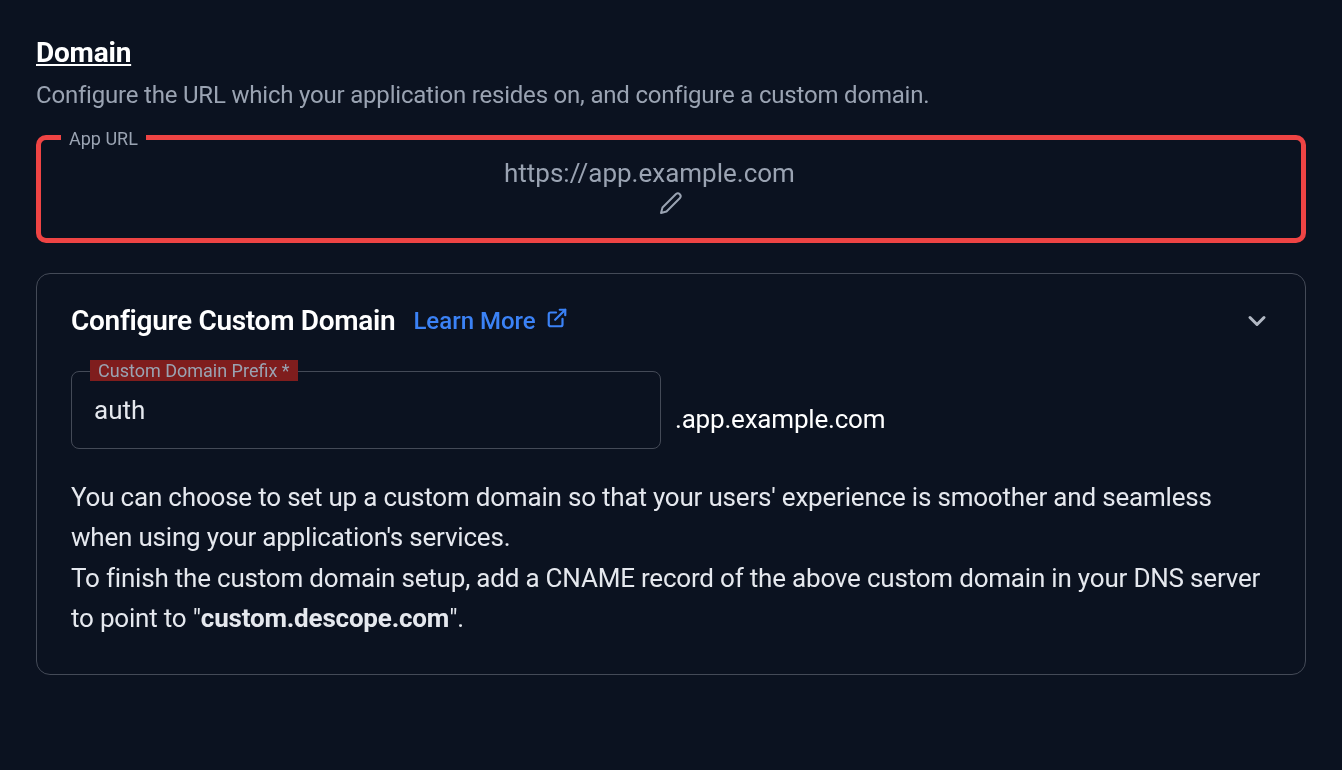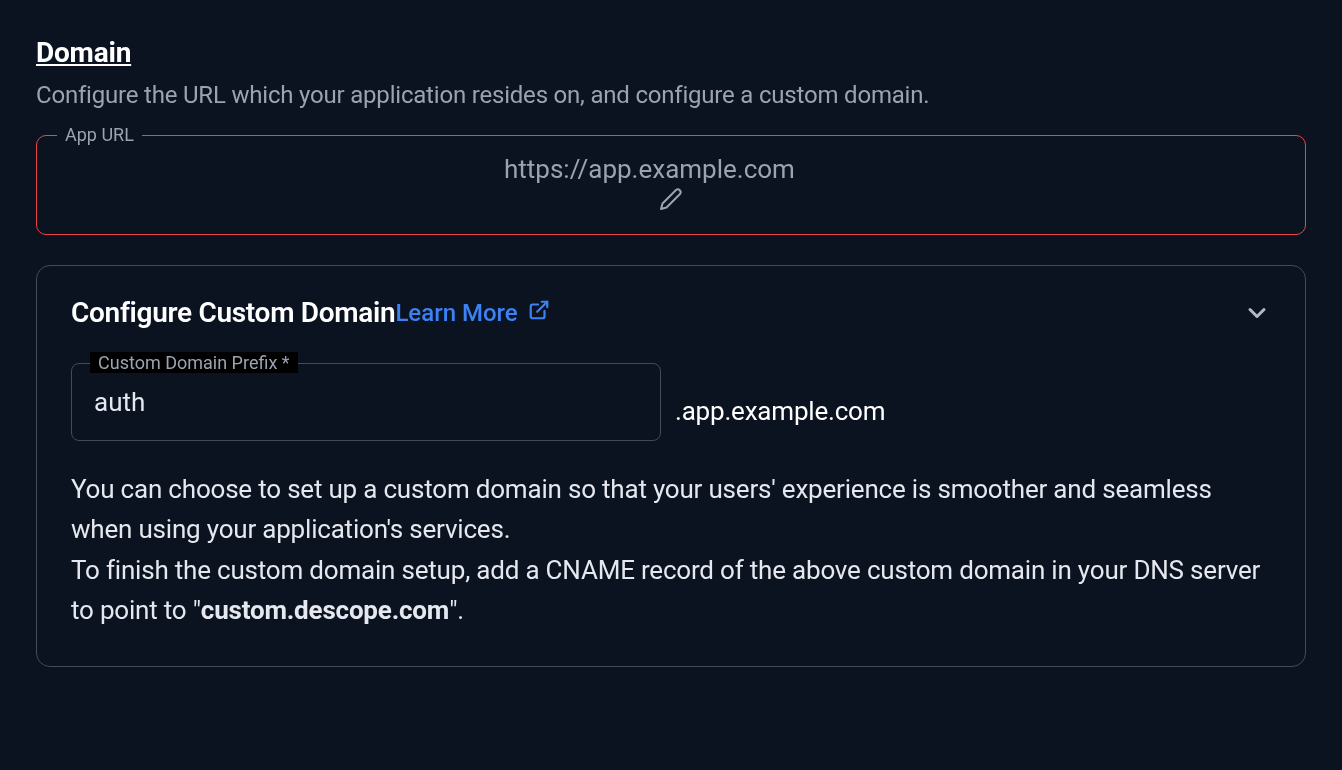--- a/index.html
+++ b/index.html
@@ -24,21 +24,21 @@
       text-decoration: underline;
     }
     .section-desc {
       font-size: 24px;
       color: #9aa3b2;
       margin-bottom: 26px;
       letter-spacing: -0.2px;
     }
     .fieldset {
       position: relative;
-      border: 1px solid #ef4444;
+      border: 5px solid #ef4444;
       border-radius: 10px;
       padding: 18px 22px;
       margin-bottom: 30px;
     }
     .legend {
       position: absolute;
       top: -12px;
       left: 20px;
       background: #0b1220;
       padding: 0 8px;
@@ -81,20 +81,21 @@
     }
     .panel-header {
       display: flex;
       align-items: center;
       justify-content: space-between;
       margin-bottom: 34px;
     }
     .panel-header-left {
       display: flex;
       align-items: center;
+      gap: 18px;
     }
     .panel-title {
       font-size: 28px;
       font-weight: 600;
       color: #ffffff;
       letter-spacing: -0.3px;
     }
     .learn-more {
       display: inline-flex;
       align-items: center;
@@ -127,21 +128,21 @@
       border-radius: 8px;
       width: 590px;
       height: 78px;
       display: flex;
       align-items: center;
     }
     .prefix-legend {
       position: absolute;
       top: -12px;
       left: 18px;
-      background: #000000;
+      background: #7f1d1d;
       padding: 0 8px;
       font-size: 18px;
       color: #9aa3b2;
     }
     .prefix-input {
       width: 100%;
       background: transparent;
       border: none;
       outline: none;
       font-size: 26px;

